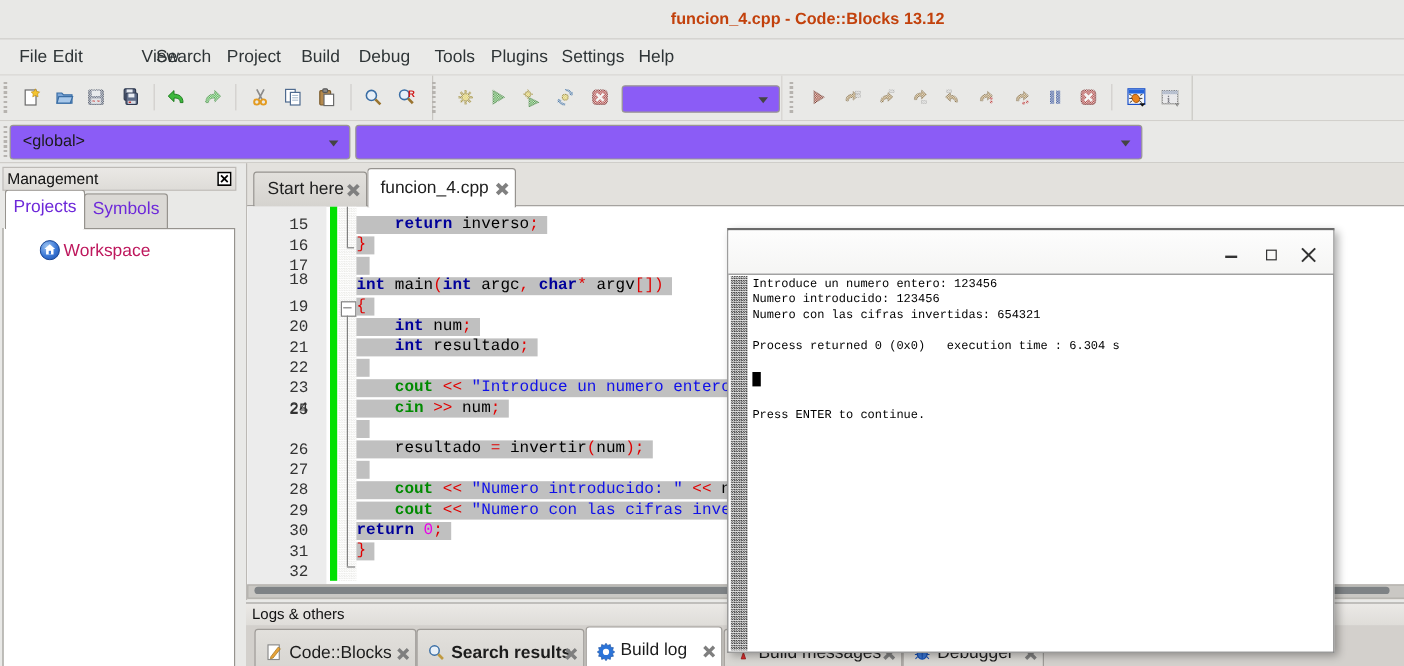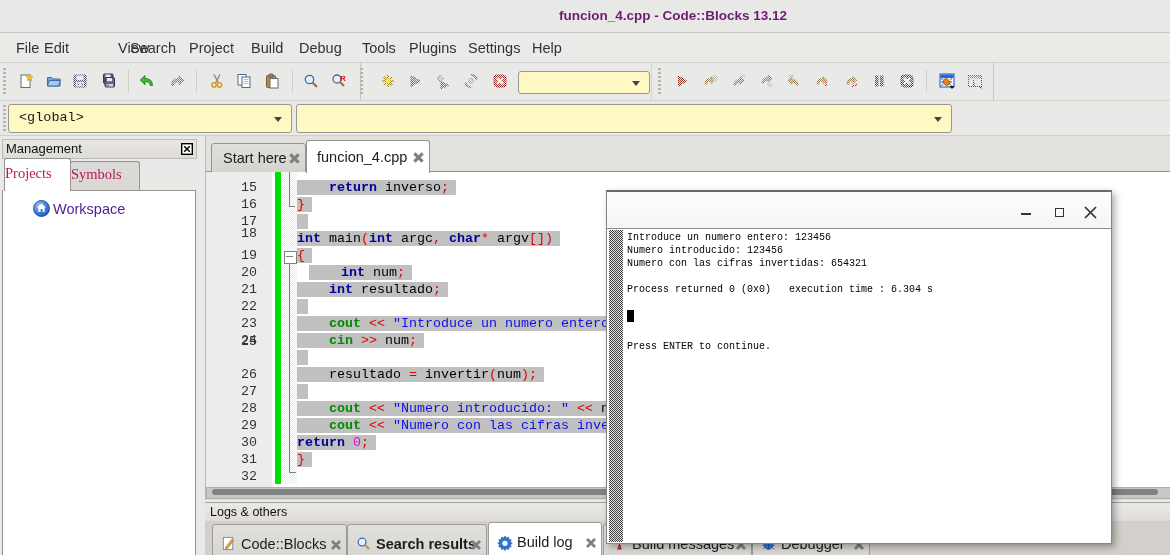--- a/index.html
+++ b/index.html
@@ -1,34 +1,34 @@
 <!DOCTYPE html>
 <html><head>
 <meta charset="utf-8">
 <style>
   html,body{margin:0;padding:0;}
   body{width:1170px;height:555px;overflow:hidden;font-family:"Liberation Sans",sans-serif;background:#e9e9e7;}
   #app{position:absolute;left:0;top:0;width:1170px;height:555px;overflow:hidden;}
   .abs{position:absolute;}
   
   #titlebar{left:0;top:0;width:1170px;height:32px;background:#e8e8e6;border-bottom:1px solid #c9c7c3;}
-  #title-text{left:350px;top:8px;width:646px;text-align:center;font-size:13.5px;font-weight:bold;color:#701a75;}
+  #title-text{left:350px;top:8px;width:646px;text-align:center;font-size:13.5px;font-weight:bold;color:#c2410c;}
   #menubar{left:0;top:33px;width:1170px;height:29px;background:#eaeae8;border-bottom:1px solid #d5d3cf;}
   .mi{top:40px;font-size:14.5px;color:#2e3436;}
   #toolbar1{left:0;top:63px;width:1170px;height:37px;background:#e9e9e7;border-bottom:1px solid #d2d0cc;}
   #toolbar2{left:0;top:101px;width:1170px;height:34px;background:#e9e9e7;border-bottom:1px solid #cfcdc9;}
   .grip{width:3px;background:repeating-linear-gradient(180deg,#b6b3af 0 2px,transparent 2px 4px);}
   .ic{position:absolute;width:16px;height:16px;top:73px;}
   .tsep{position:absolute;top:70px;width:1px;height:22px;background:#d0cecb;}
-  .combo{position:absolute;background:#fef9c3;border:1px solid #9a9793;border-radius:3px;font-family:Liberation Mono, monospace;}
+  .combo{position:absolute;background:#8b5cf6;border:1px solid #9a9793;border-radius:3px;}
   .combo .arr{position:absolute;right:9px;top:50%;margin-top:-2px;width:0;height:0;border-left:4px solid transparent;border-right:4px solid transparent;border-top:5px solid #444;}
   
   #mgmt-cap{left:2px;top:139px;width:193px;height:18px;background:linear-gradient(#eae8e5,#dedcd8);border:1px solid #bdbab6;}
   #mgmt-cap span{position:absolute;left:3px;top:1px;font-size:13px;color:#111;}
-  .mtab{position:absolute;border:1px solid #96938e;border-bottom:none;border-radius:3px 3px 0 0;font-size:14.5px;color:#be185d;font-family:Liberation Serif, serif;}
+  .mtab{position:absolute;border:1px solid #96938e;border-bottom:none;border-radius:3px 3px 0 0;font-size:14.5px;color:#6d28d9;text-align:center;}
   #mgmt-body{left:2px;top:190px;width:192px;height:365px;background:#fff;border:1px solid #96938e;border-top:none;}
   
   #nb{left:206px;top:136px;width:964px;height:364px;background:#e3e1dd;}
   #nb-border{left:206px;top:171px;width:964px;height:1px;background:#96938f;}
   .etab{position:absolute;font-size:14.5px;color:#202020;border:1px solid #96938f;border-radius:3px 3px 0 0;}
   #ed{left:206px;top:172px;width:964px;height:315px;background:#ffffff;overflow:hidden;}
   #edmargin{position:absolute;left:0;top:0;width:66px;height:315px;background:#ececec;}
   #greenbar{position:absolute;left:69px;top:0;width:6px;height:312px;background:#00e000;}
   .ln{position:absolute;width:50px;text-align:right;font-family:"Liberation Mono",monospace;font-size:13.3px;color:#333;}
   .cl{position:absolute;left:91px;font-family:"Liberation Mono",monospace;font-size:13.33px;white-space:pre;color:#000;}
@@ -433,21 +433,21 @@
             <stop offset="0" stop-color="#9cc3f0"></stop>
             <stop offset="0.55" stop-color="#3b78d6"></stop>
             <stop offset="1" stop-color="#1a4fae"></stop>
           </radialGradient>
         </defs>
         <circle cx="8.5" cy="8.5" r="8" fill="url(#wsg)" stroke="#123f8e" stroke-width="0.8"></circle>
         <path d="M8.5 3.6 L13 7.6 L11.6 7.6 L11.6 12 L5.4 12 L5.4 7.6 L4 7.6 Z" fill="#fff"></path>
         <rect x="7.6" y="9" width="1.9" height="3" fill="#3b78d6"></rect>
       </svg>
   </div>
-  <div class="abs" style="left:53px;top:201px;font-size:14.5px;color:#4c1d95;z-index:3;">Workspace</div>
+  <div class="abs" style="left:53px;top:201px;font-size:14.5px;color:#be185d;z-index:3;">Workspace</div>
 
   <div class="abs" id="nb"></div>
   <div class="abs" style="left:205px;top:136px;width:1px;height:364px;background:#bcb9b5;"></div>
   <div class="abs" id="nb-border"></div>
   <div class="abs etab" style="left:211px;top:143px;width:93px;height:28px;background:linear-gradient(#e2e0dc,#d5d3cf);">
     <span style="position:absolute;left:11px;top:6px;">Start here</span>
     <svg style="position:absolute;right:4px;top:8px;" width="13" height="13" viewBox="0 0 11 11">
         <path d="M2 2 L9 9 M9 2 L2 9" stroke="#808080" stroke-width="2.7"></path>
       </svg>
   </div>
@@ -467,21 +467,21 @@
         <div class="cl" style="top:8px;"><span class="sel">    <span class="kw">return</span> inverso<span class="op">;</span></span></div>
         <div class="ln" style="top:25px;left:1px;">16</div>
         <div class="cl" style="top:25px;"><span class="sel"><span class="op">}</span></span></div>
         <div class="ln" style="top:42px;left:1px;">17</div>
         <div class="cl" style="top:42px;"><span class="sel" style="padding-right:11px;"></span></div>
         <div class="ln" style="top:54px;left:1px;">18</div>
         <div class="cl" style="top:59px;"><span class="sel"><span class="kw">int</span> main<span class="op">(</span><span class="kw">int</span> argc<span class="op">,</span> <span class="kw">char</span><span class="op">*</span> argv<span class="op">[])</span></span></div>
         <div class="ln" style="top:76px;left:1px;">19</div>
         <div class="cl" style="top:76px;"><span class="sel"><span class="op">{</span></span></div>
         <div class="ln" style="top:93px;left:1px;">20</div>
-        <div class="cl" style="top:93px;margin-left:12px;"><span class="sel">    <span class="kw">int</span> num<span class="op">;</span></span></div>
+        <div class="cl" style="top:93px;"><span class="sel">    <span class="kw">int</span> num<span class="op">;</span></span></div>
         <div class="ln" style="top:110px;left:1px;">21</div>
         <div class="cl" style="top:110px;"><span class="sel">    <span class="kw">int</span> resultado<span class="op">;</span></span></div>
         <div class="ln" style="top:127px;left:1px;">22</div>
         <div class="cl" style="top:127px;"><span class="sel" style="padding-right:11px;"></span></div>
         <div class="ln" style="top:144px;left:1px;">23</div>
         <div class="cl" style="top:144px;"><span class="sel">    <span class="io">cout</span> <span class="op">&lt;&lt;</span> <span class="st">"Introduce un numero entero: "</span><span class="op">;</span></span></div>
         <div class="ln" style="top:161px;left:1px;">24</div>
         <div class="cl" style="top:161px;"><span class="sel">    <span class="io">cin</span> <span class="op">&gt;&gt;</span> num<span class="op">;</span></span></div>
         <div class="ln" style="top:162px;left:1px;">25</div>
         <div class="cl" style="top:178px;"><span class="sel" style="padding-right:11px;"></span></div>

